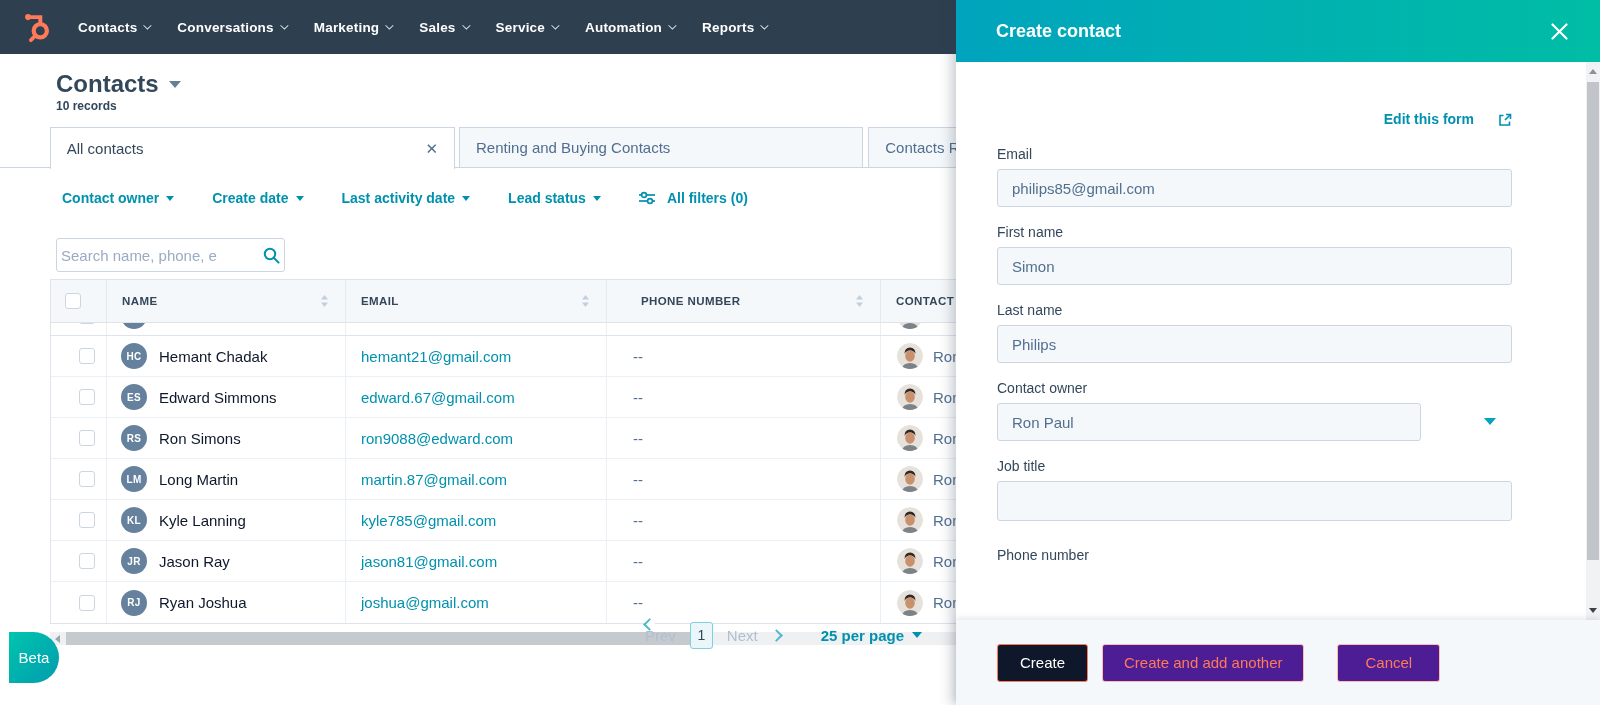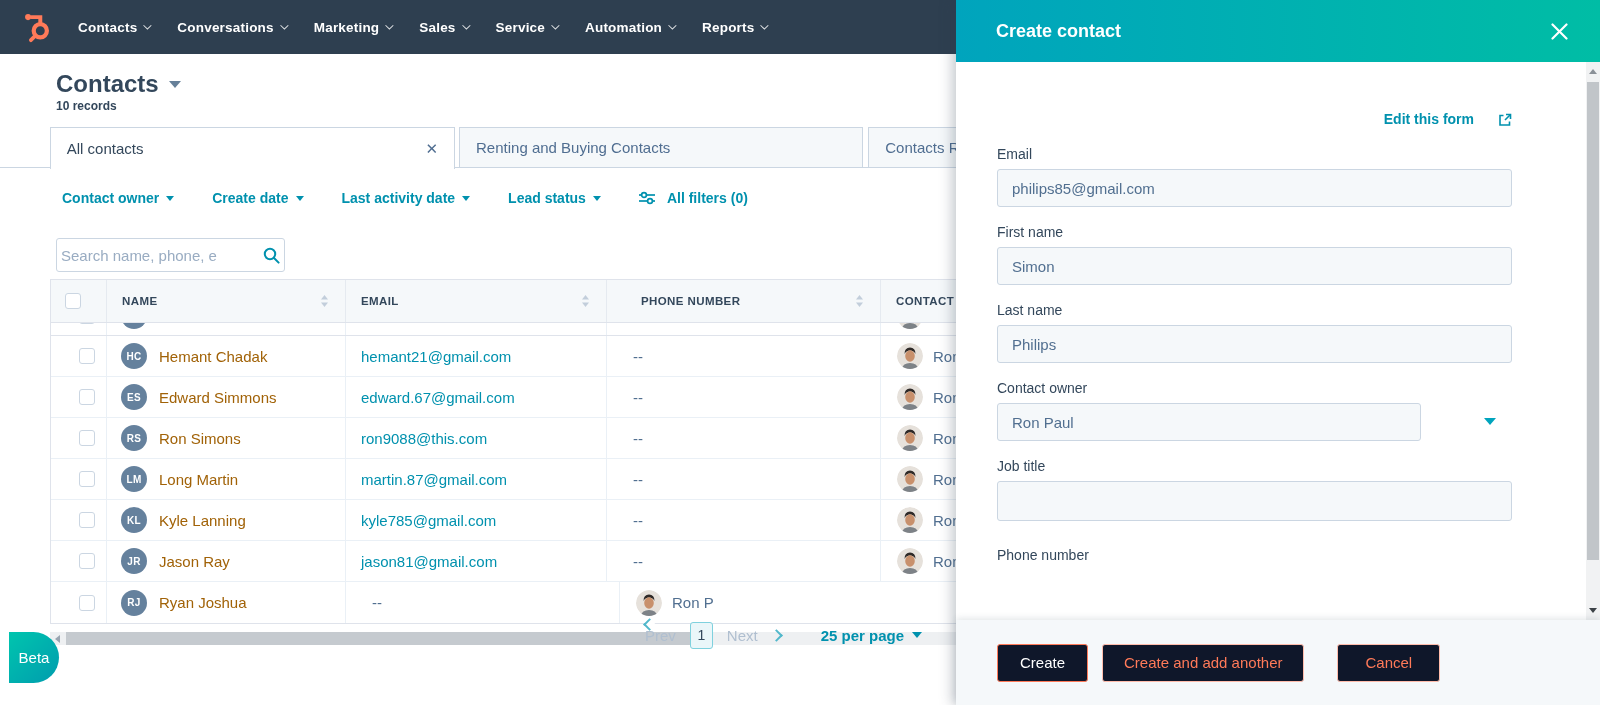--- a/index.html
+++ b/index.html
@@ -61,21 +61,21 @@
   .sort { margin-left:auto; margin-right:16px; display:flex; }
   .row { display:flex; height:41px; background:#fff; border-bottom:1px solid #eaf0f6; }
   .row:last-child { border-bottom:none; }
   .cell { display:flex; align-items:center; border-right:1px solid #eaf0f6; overflow:hidden; white-space:nowrap; }
   .checkbox { width:16px; height:16px; border:1px solid #cbd6e2; border-radius:3px; background:#fff;
     margin-left:14px; cursor:pointer; flex:none; }
   .th .checkbox { margin-left:0; }
   .avatar { width:26px; height:26px; border-radius:50%; background:#65819d; color:#fff; font-size:10px;
     font-weight:700; display:flex; align-items:center; justify-content:center; margin-left:14px;
     letter-spacing:.4px; flex:none; }
-  .name-link { margin-left:12px; color:#a16207; font-size:15px; font-weight:500; cursor:pointer; }
+  .name-link { margin-left:12px; color:#0f172a; font-size:15px; font-weight:500; cursor:pointer; }
   .email-link { margin-left:15px; color:#0091ae; font-size:15px; cursor:pointer; }
   .phone-val { margin-left:26px; color:#516f90; font-size:15px; }
   .photo { width:26px; height:26px; border-radius:50%; overflow:hidden; margin-left:16px; flex:none; }
   .owner-name { margin-left:10px; color:#516f90; font-size:15px; }
   .row.partial { height:13px; overflow:hidden; border-bottom:1px solid #dfe3eb; }
   .row.partial .inner { display:flex; width:100%; margin-top:-28px; height:41px; }
 
   
   .hscroll { position:absolute; left:50px; top:632px; width:906px; height:13px; background:#eef0f2;
     display:flex; align-items:center; }
@@ -127,21 +127,21 @@
   .varrow { position:absolute; left:3px; width:0; height:0; border-left:4px solid transparent;
     border-right:4px solid transparent; cursor:pointer; }
   .varrow.up { top:7px; border-bottom:5px solid #8a9097; }
   .varrow.down { bottom:7px; border-top:5px solid #3c4247; }
 
   .panel-footer { position:absolute; left:0; bottom:0; width:644px; height:85px; background:#f5f8fa;
     box-shadow:0 -2px 6px rgba(45,62,80,.12); display:flex; align-items:center; padding-left:41px; }
   .btn { height:38px; border-radius:3px; font-size:15px; font-family:"Liberation Sans",sans-serif;
     cursor:pointer; }
   .btn-primary { background:#0f172a; border:1px solid #ff7a59; color:#fff; padding:0 22px; }
-  .btn-outline { background:#0f172a; border:1px solid #ffbcab; color:#ff7a59; padding:0 21px; }
+  .btn-outline { background:#4c1d95; border:1px solid #ffbcab; color:#ff7a59; padding:0 21px; }
   .btn + .btn { margin-left:14px; }
   .btn.cancel { margin-left:33px; padding:0 27px; }
 </style>
 </head>
 <body>
 
 <div class="left">
 
   <div class="topnav">
     <span class="logo">
@@ -365,21 +365,21 @@
     <div class="cell c0">
             <span class="checkbox"></span>
           </div>
     <div class="cell c1">
       <span class="avatar">
               <span>RS</span>
             </span>
       <span class="name-link">Ron Simons</span>
     </div>
     <div class="cell c2">
-            <span class="email-link">ron9088@this.com</span>
+            <span class="email-link">ron9088@edward.com</span>
           </div>
     <div class="cell c3">
             <span class="phone-val">--</span>
           </div>
     <div class="cell c4">
       <span class="photo">
         <svg viewBox="0 0 26 26" width="26" height="26">
           <circle cx="13" cy="13" r="13" fill="#e6e1db"></circle>
           <path d="M7.5 11 q0 -6.5 5.5 -6.5 q5.5 0 5.5 6.5 q-1.5 -3.6 -5.5 -3.6 q-4 0 -5.5 3.6z" fill="#2f2a28"></path>
           <ellipse cx="13" cy="13" rx="4.8" ry="5.8" fill="#c8906c"></ellipse>
@@ -480,20 +480,23 @@
   <div class="row">
     <div class="cell c0">
             <span class="checkbox"></span>
           </div>
     <div class="cell c1">
       <span class="avatar">
               <span>RJ</span>
             </span>
       <span class="name-link">Ryan Joshua</span>
     </div>
+    <div class="cell c2">
+            <span class="email-link">joshua@gmail.com</span>
+          </div>
     <div class="cell c3">
             <span class="phone-val">--</span>
           </div>
     <div class="cell c4">
       <span class="photo">
         <svg viewBox="0 0 26 26" width="26" height="26">
           <circle cx="13" cy="13" r="13" fill="#e6e1db"></circle>
           <path d="M7.5 11 q0 -6.5 5.5 -6.5 q5.5 0 5.5 6.5 q-1.5 -3.6 -5.5 -3.6 q-4 0 -5.5 3.6z" fill="#2f2a28"></path>
           <ellipse cx="13" cy="13" rx="4.8" ry="5.8" fill="#c8906c"></ellipse>
           <path d="M4.5 26 q1.5 -6 8.5 -6 q7 0 8.5 6z" fill="#7d8287"></path>

